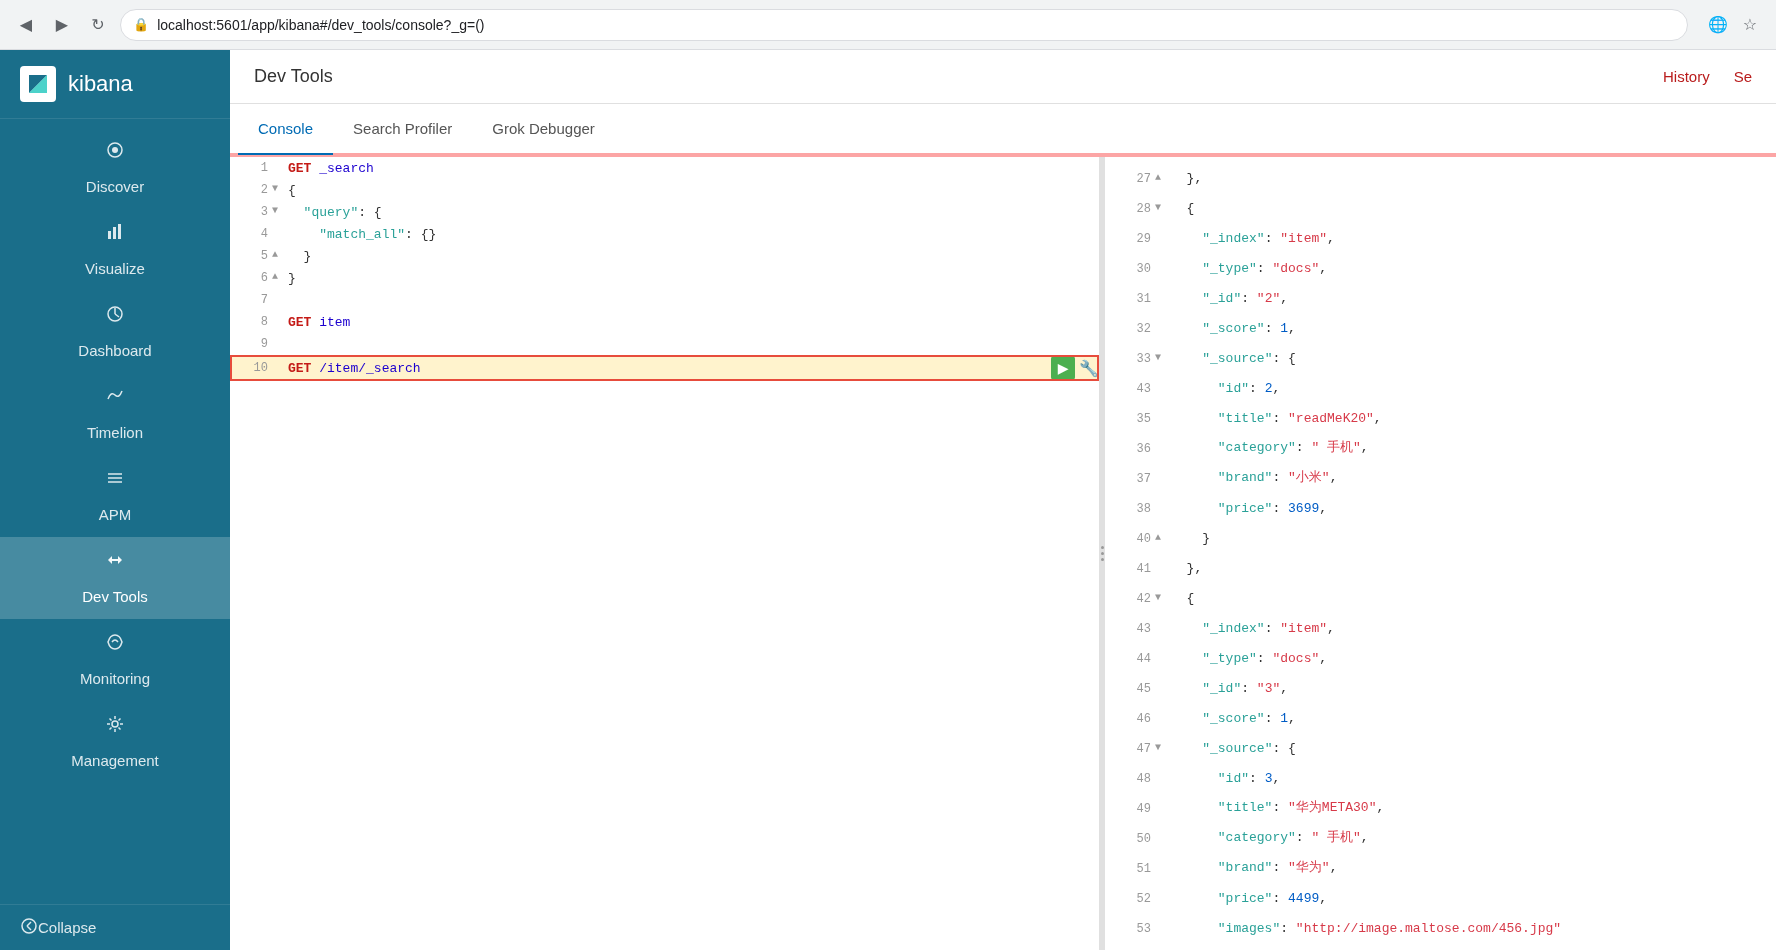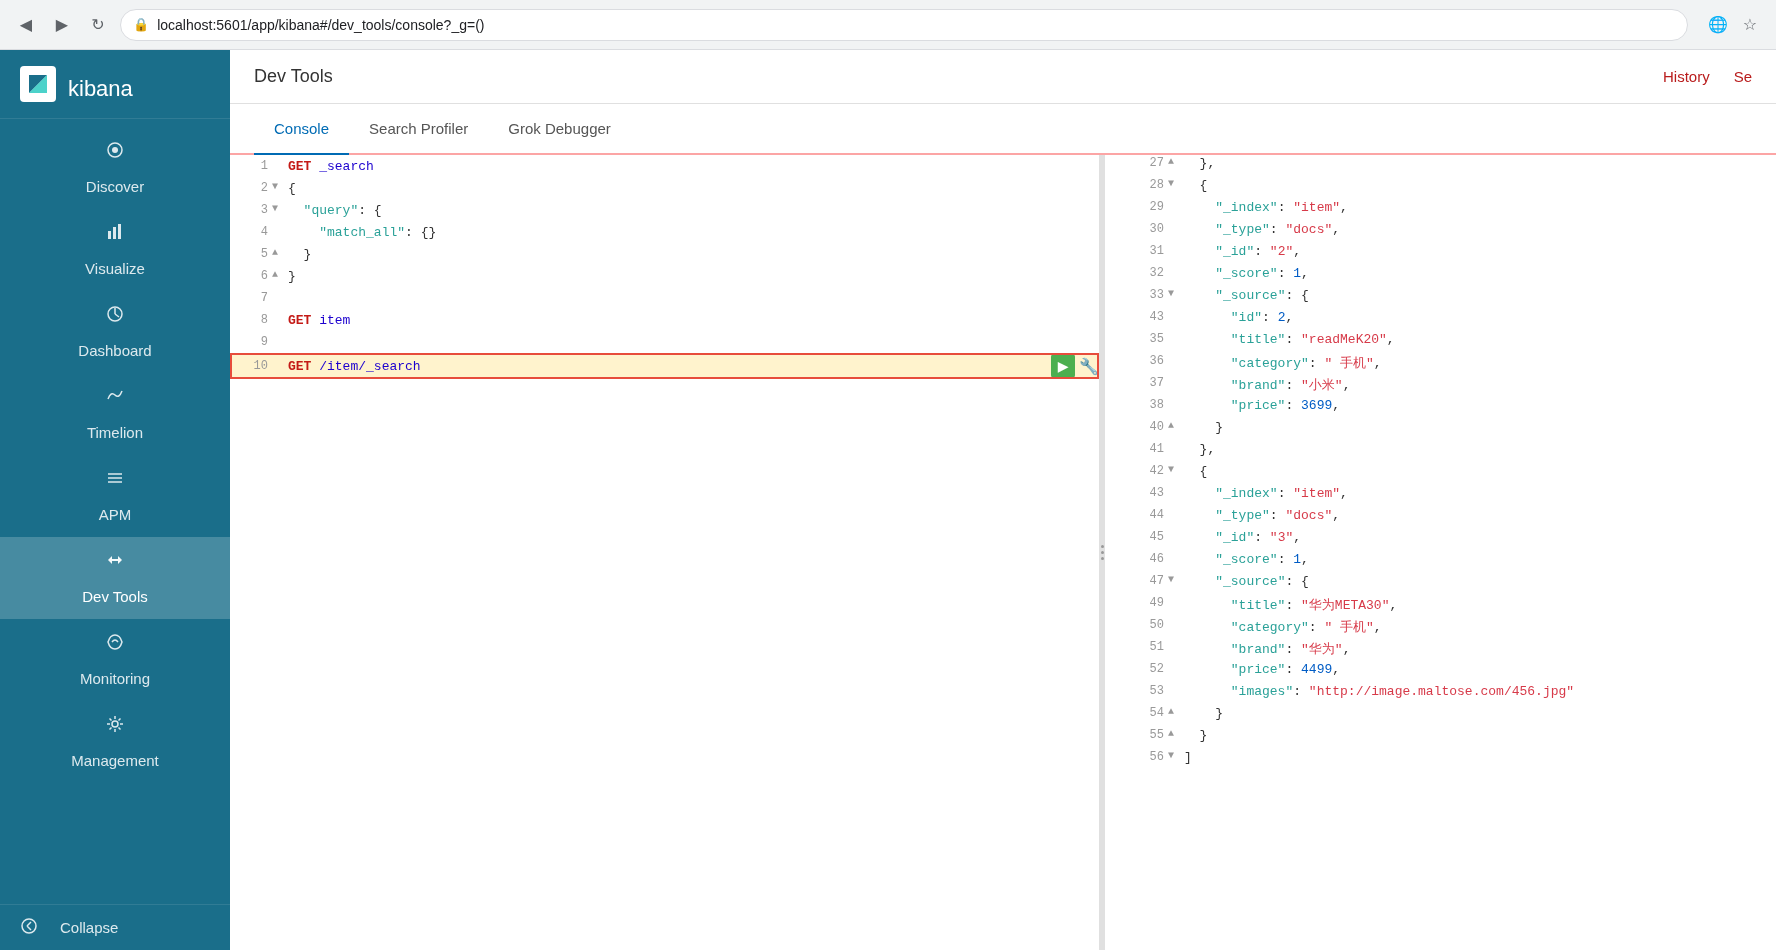--- a/index.html
+++ b/index.html
@@ -57,21 +57,21 @@
     
     .sidebar {
       width: 230px;
       background: #1a6e8a;
       display: flex;
       flex-direction: column;
       flex-shrink: 0;
     }
     .sidebar-logo {
       display: flex;
-      align-items: flex-end;
+      align-items: center;
       padding: 16px 20px;
       gap: 12px;
       border-bottom: 1px solid rgba(255,255,255,0.1);
     }
     .kibana-icon {
       width: 36px; height: 36px;
       background: white;
       border-radius: 4px;
       display: flex; align-items: center; justify-content: center;
       font-weight: bold; color: #1a6e8a; font-size: 18px;
@@ -92,21 +92,21 @@
     .sidebar-item.active { background: rgba(255,255,255,0.2); color: white; }
     .sidebar-item .nav-icon { font-size: 18px; width: 20px; text-align: center; }
 
     .sidebar-footer {
       padding: 12px 20px;
       border-top: 1px solid rgba(255,255,255,0.1);
     }
     .collapse-btn {
       display: flex;
       align-items: center;
-      gap: 22px;
+      gap: 0;
       color: rgba(255,255,255,0.85);
       cursor: pointer;
       font-size: 15px;
     }
 
     
     .main-content {
       flex: 1;
       display: flex;
       flex-direction: column;
@@ -129,22 +129,22 @@
     .devtools-header-link {
       font-size: 15px;
       color: #b91c1c;
       cursor: pointer;
       text-decoration: none;
     }
 
     
     .tabs-bar {
       display: flex;
-      padding: 0 24px;
-      border-bottom: 2px solid #fca5a5;
+      padding: 0 8px;
+      border-bottom: 4px solid #fca5a5;
       background: white;
       flex-shrink: 0;
       align-items: flex-end;
     }
     .tab {
       padding: 16px 20px;
       font-size: 15px;
       color: #555;
       cursor: pointer;
       border-bottom: 2px solid transparent;
@@ -254,23 +254,24 @@
     .response-panel {
       flex: 1;
       background: #fff;
       overflow-y: auto;
       font-family: 'Monaco', 'Menlo', 'Courier New', monospace;
       font-size: 13px;
     }
 
     .resp-line {
       display: flex;
-      align-items: flex-start;
+      align-items: flex-end;
       min-height: 22px;
-      padding: 1px 16px;
+      padding: 1px 3px;
+      margin-top: 8px;
     }
     .resp-line-num {
       width: 55px;
       text-align: right;
       padding-right: 12px;
       color: #999;
       font-size: 12px;
       flex-shrink: 0;
       user-select: none;
       position: relative;
@@ -593,20 +594,24 @@
         <div class="resp-line">
           <div class="resp-line-num">46</div>
           <div class="resp-content">    <span class="resp-key">"_score"</span>: <span class="resp-number">1</span>,</div>
         </div>
 
         <div class="resp-line">
           <div class="resp-line-num">47<span class="resp-fold-arrow">▼</span></div>
           <div class="resp-content">    <span class="resp-key">"_source"</span>: {</div>
         </div>
 
+        <div class="resp-line">
+          <div class="resp-line-num">48</div>
+          <div class="resp-content">      <span class="resp-key">"id"</span>: <span class="resp-number">3</span>,</div>
+        </div>
 
         <div class="resp-line">
           <div class="resp-line-num">49</div>
           <div class="resp-content">      <span class="resp-key">"title"</span>: <span class="resp-string">"华为META30"</span>,</div>
         </div>
 
         <div class="resp-line">
           <div class="resp-line-num">50</div>
           <div class="resp-content">      <span class="resp-key">"category"</span>: <span class="resp-string">" 手机"</span>,</div>
         </div>

